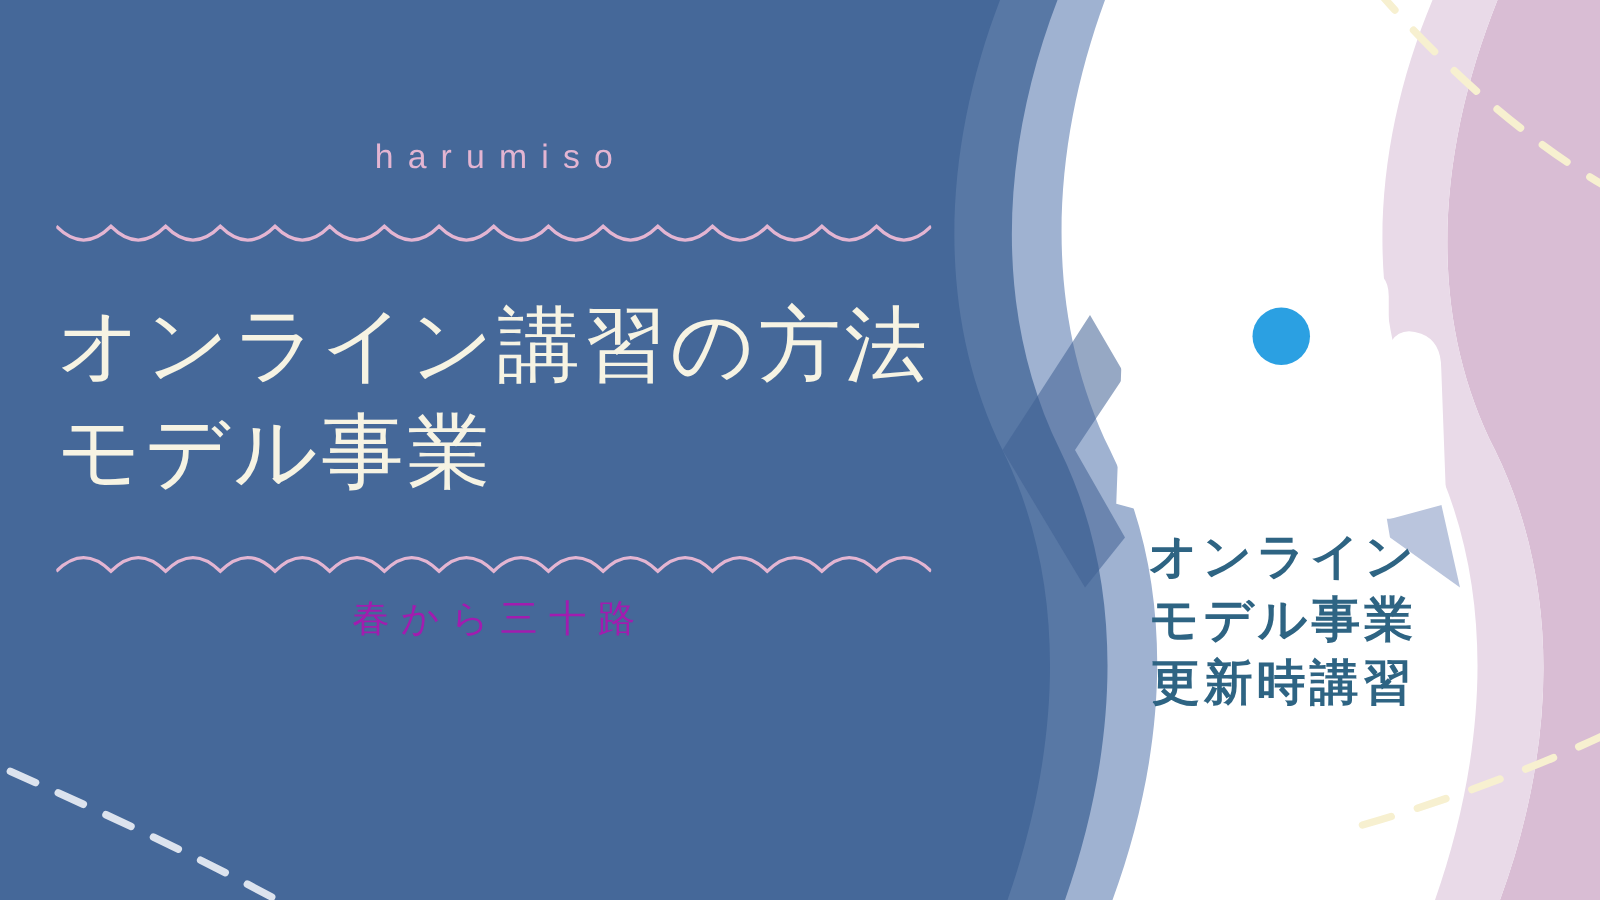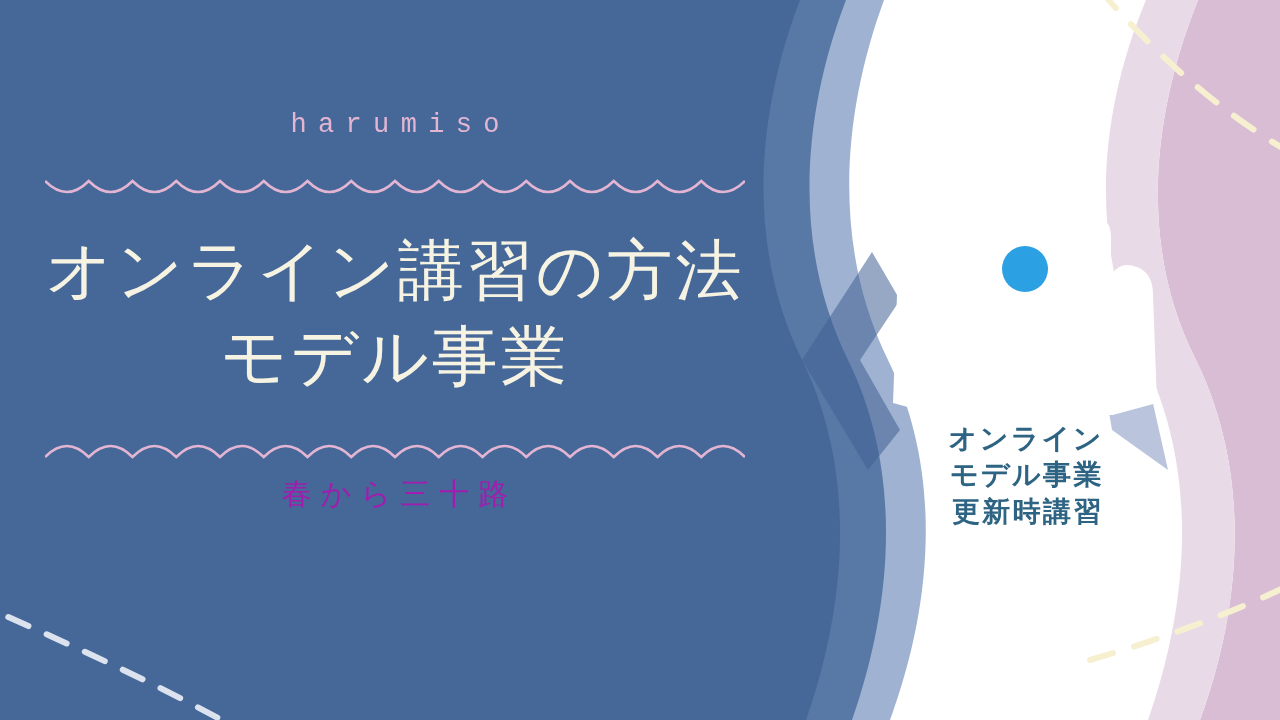--- a/index.html
+++ b/index.html
@@ -31,21 +31,20 @@
     position: absolute;
     left: 0;
     top: 0;
     width: 790px;
     height: 720px;
     z-index: 5;
     display: flex;
     flex-direction: column;
     align-items: center;
     justify-content: flex-start;
-    font-family: Liberation Mono, monospace;
   }
 
   .brand {
     margin-top: 112px;
     font-size: 27px;
     letter-spacing: 0.42em;
     color: #E3B5D2;
     font-weight: 400;
     text-indent: 0.42em;
     line-height: 1;
@@ -59,21 +58,21 @@
   }
   .divider.bottom { margin-top: 0; }
 
   .title {
     margin-top: 30px;
     color: #F6F3E3;
     font-size: 66px;
     line-height: 1.30;
     font-weight: 300;
     letter-spacing: 0.045em;
-    text-align: center;
+    text-align: left;
     white-space: nowrap;
   }
   .title-line { display: block; }
 
   .divider-wrap-bottom {
     margin-top: 30px;
   }
 
   .tagline {
     margin-top: 20px;
@@ -98,26 +97,26 @@
     align-items: center;
   }
   .wheel-svg {
     width: 340px;
     height: 330px;
     display: block;
   }
   .logo-text {
     margin-top: 6px;
     color: #2E6483;
-    font-size: 28px;
+    font-size: 39px;
     line-height: 1.30;
     letter-spacing: 0.085em;
     text-indent: 0.085em;
     font-weight: 700;
-    text-align: right;
+    text-align: center;
     white-space: nowrap;
   }
   .logo-text-line { display: block; }
 </style>
 </head>
 <body>
 
 <div id="canvas">
 
   <svg class="bg-svg" viewBox="0 0 1280 720" xmlns="http://www.w3.org/2000/svg">

